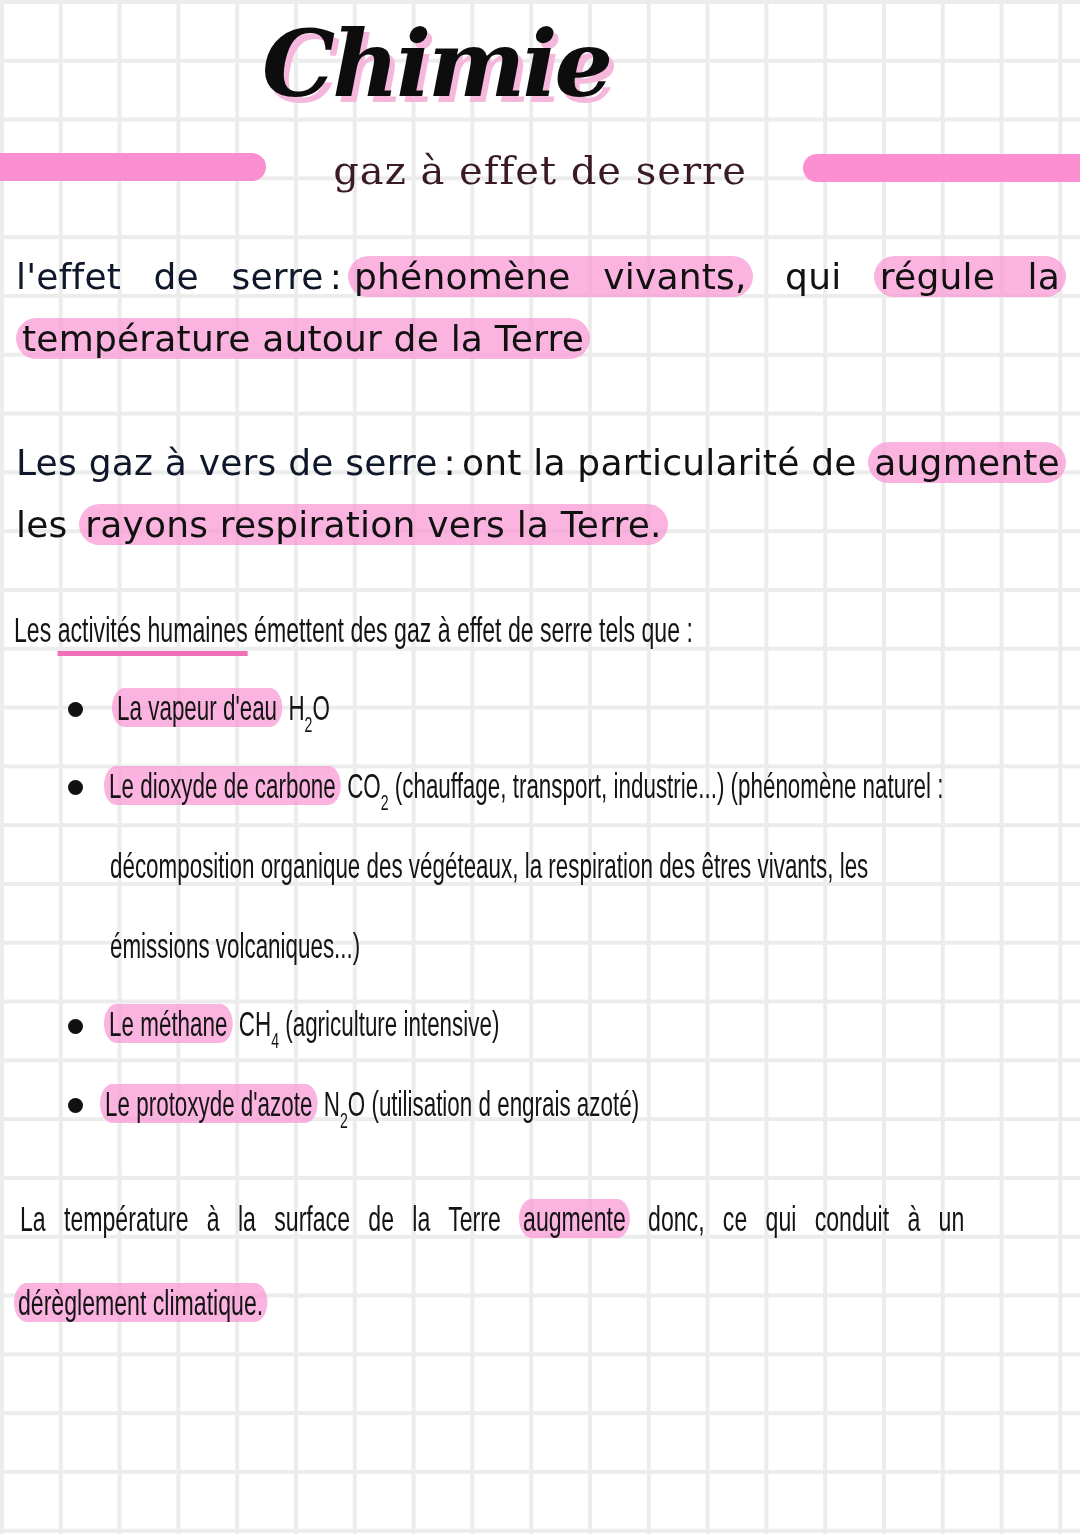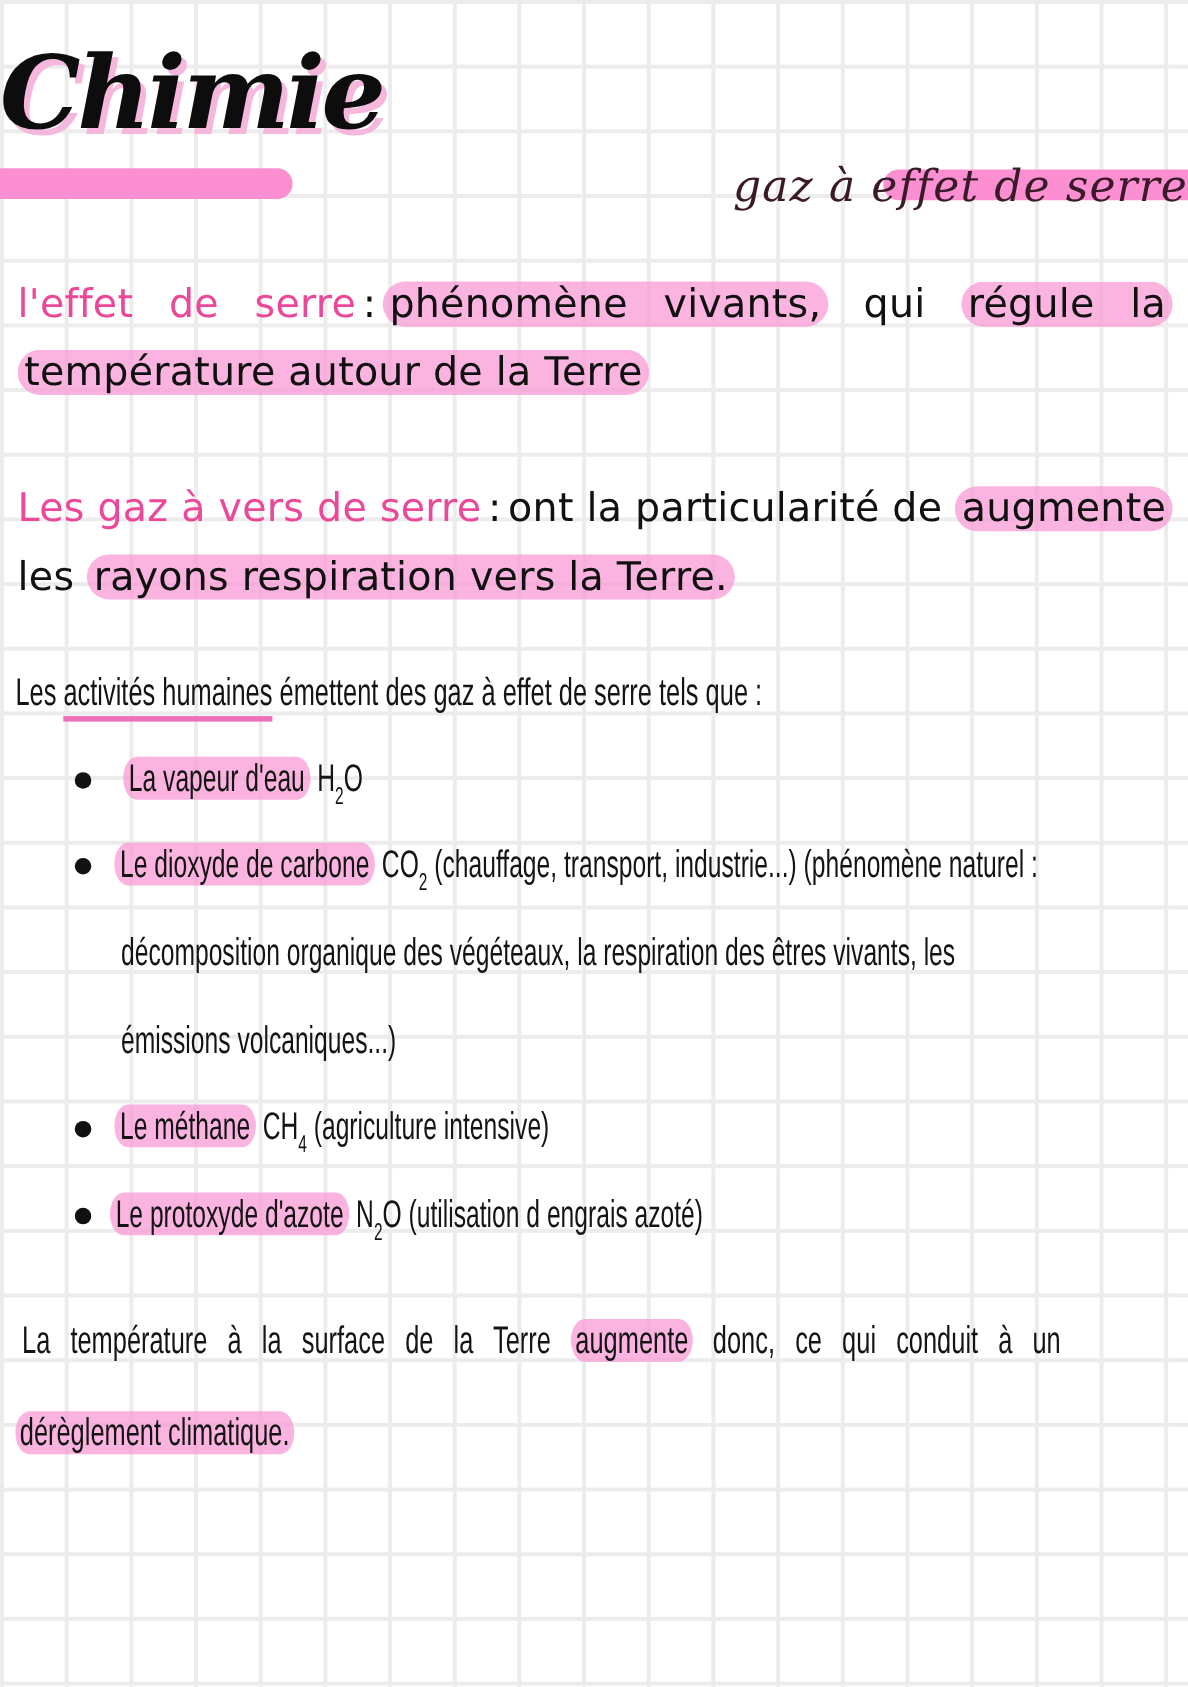--- a/index.html
+++ b/index.html
@@ -15,36 +15,34 @@
       background-size: 58.8px 58.8px;
       background-position: 0px 0px;
       font-family: "DejaVu Sans", sans-serif;
       color: #111;
     }
     .abs { position: absolute; }
 
     
     .title {
       left: 0; width: 872px; top: 14px;
-      text-align: left;
+      text-align: center;
       font-family: "DejaVu Serif", serif;
       font-style: italic;
       font-weight: bold;
       font-size: 92px;
       line-height: 100px;
       color: #0d0d0d;
       letter-spacing: -3px;
       text-shadow: 5px 6px 0 #f5b7dc;
-      margin-top: 20px;
     }
     .subtitle {
       left: 0; width: 1080px; top: 140px;
-      text-align: right;
+      text-align: center;
       font-family: "DejaVu Serif", serif;
-      font-style: italic;
       font-size: 40px;
       line-height: 60px;
       color: #3a1a28;
       letter-spacing: 1px;
     }
     .deco-bar {
       height: 28px;
       background: #fb8fd1;
       border-radius: 14px;
     }
@@ -53,21 +51,21 @@
 
     
     .def {
       left: 16px; right: 14px;
       font-family: "DejaVu Sans", sans-serif;
       font-size: 36px;
       line-height: 62px;
       color: #111;
       letter-spacing: 0.2px;
     }
-    .def .term { color: #ec4899; }
+    .def .term { color: #0f172a; }
     .def .sep { color: #111; margin: 0 6px; }
     .hl {
       background: rgba(250, 150, 210, 0.72);
       border-radius: 22px;
       padding: 0 6px;
       -webkit-box-decoration-break: clone;
       box-decoration-break: clone;
     }
     .def1 { top: 246px; text-align: justify; text-align-last: left; }
     .def2 { top: 432px; text-align: justify; text-align-last: left; }

